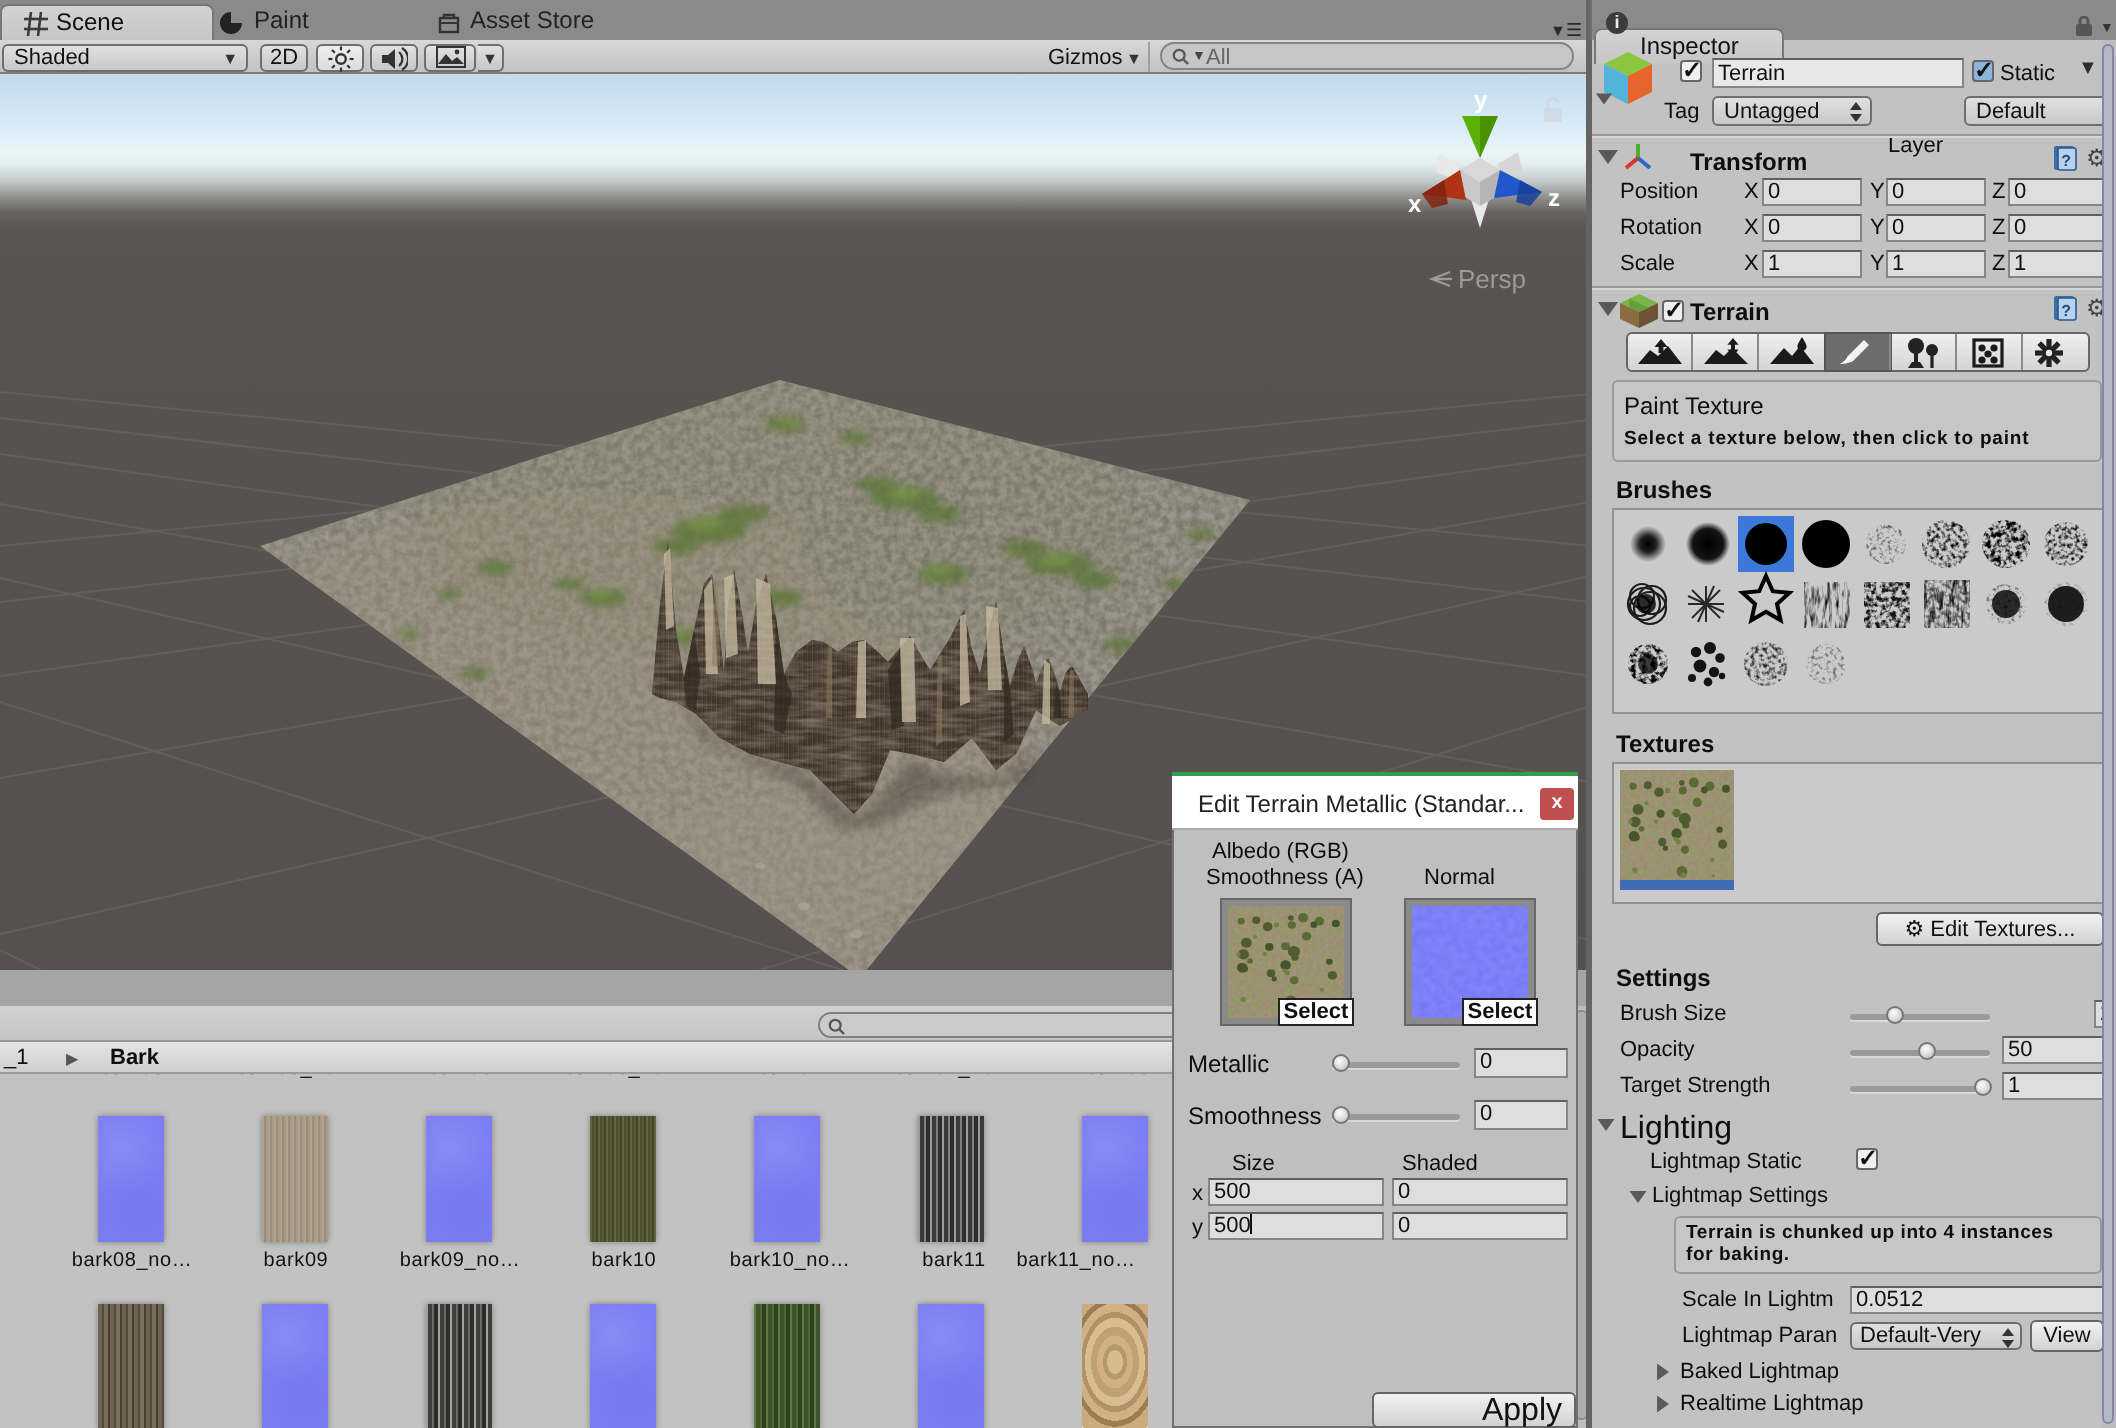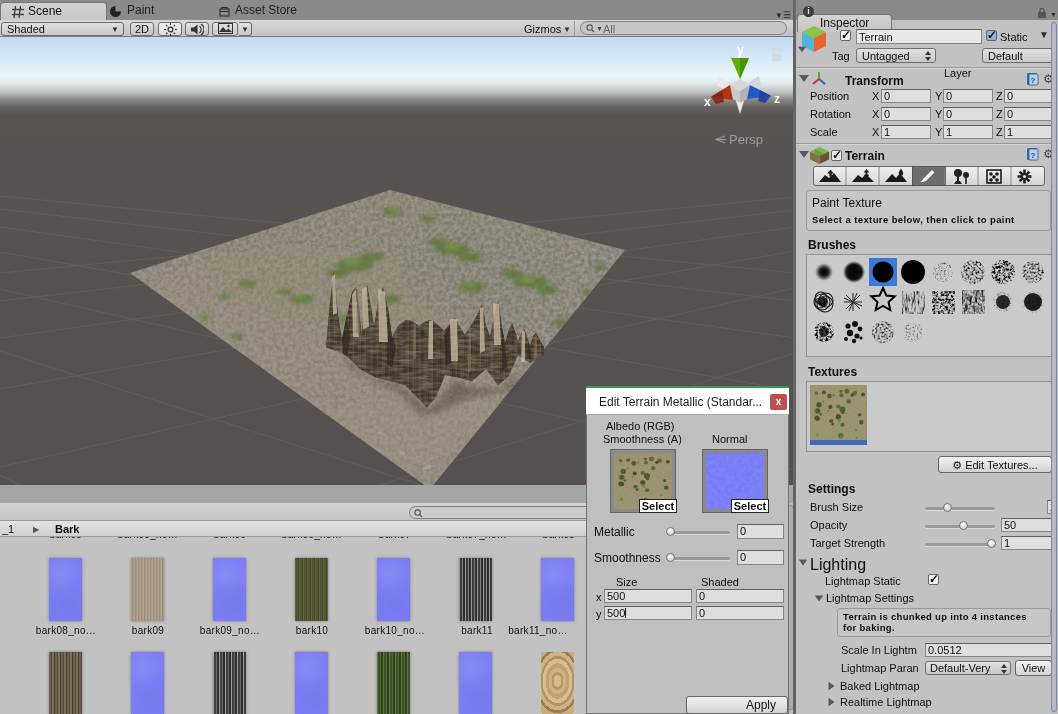--- a/index.html
+++ b/index.html
@@ -750,15 +750,15 @@
 
 <div class="lbl" style="left:29px;top:190px;">Size</div>
 <div class="lbl" style="left:114px;top:190px;">Shaded</div>
 <div class="lbl" style="left:9px;top:205px;">x</div>
 <div class="field" style="left:17px;top:203px;width:88px;height:14px;">500</div>
 <div class="field" style="left:109px;top:203px;width:88px;height:14px;">0</div>
 <div class="lbl" style="left:9px;top:222px;">y</div>
 <div class="field" style="left:17px;top:220px;width:88px;height:14px;">500<span style="display:inline-block;width:1px;height:10px;background:#111;vertical-align:-1px;"></span></div>
 <div class="field" style="left:109px;top:220px;width:88px;height:14px;">0</div>
 
-<div class="btn" style="left:99px;top:310px;width:102px;height:18px;line-height:17px;font-size:12px;padding-left:48px;">Apply</div>
+<div class="btn" style="left:99px;top:310px;width:102px;height:18px;line-height:17px;font-size:16px;padding-left:48px;">Apply</div>
 </div>
 
 </div>
 </body></html>

